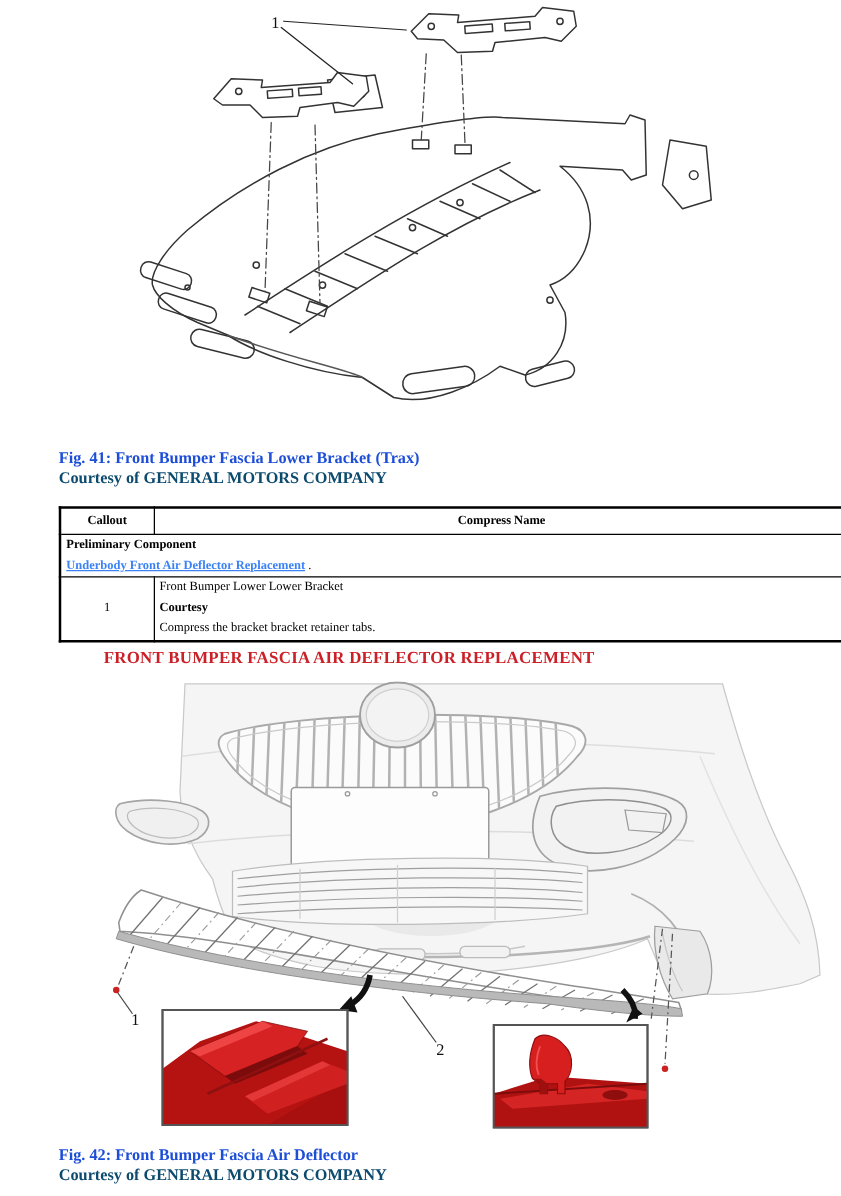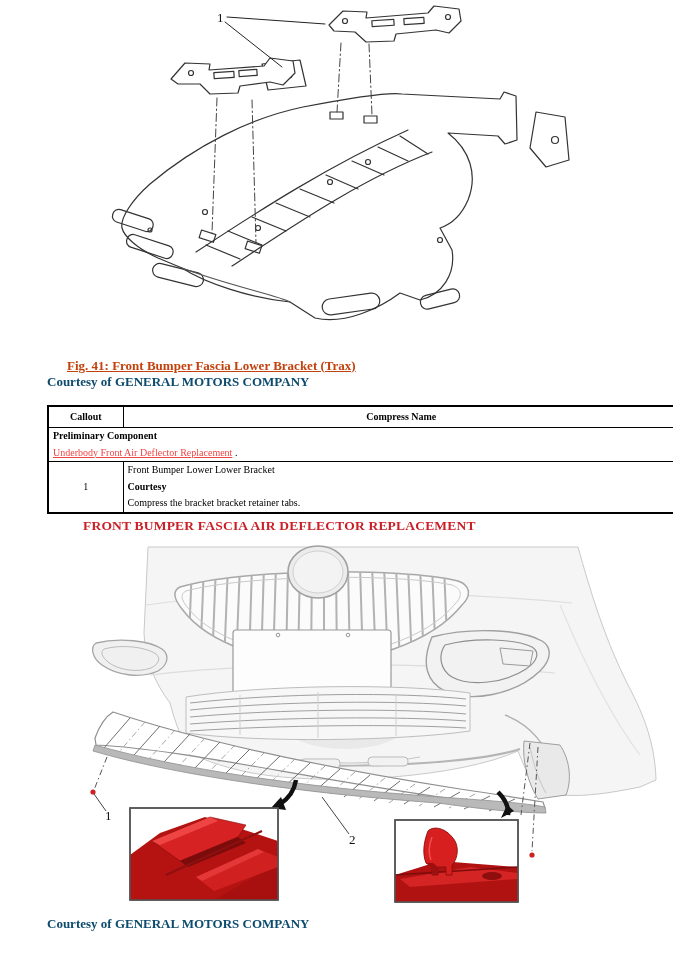--- a/index.html
+++ b/index.html
@@ -4,33 +4,33 @@
 <style>
   html,body{margin:0;padding:0;background:#fff;}
   #screen{
     position:relative;width:673px;height:957px;background:#ffffff;
     font-family:"Liberation Serif","DejaVu Serif",serif;color:#000;overflow:hidden;
   }
   .abs{position:absolute;}
   svg text{font-family:"Liberation Serif","DejaVu Serif",serif;}
   
   .caption-block{left:47px;line-height:16px;font-size:13px;font-weight:bold;}
-  .fig-link{color:#c2410c;text-decoration:underline;cursor:pointer;margin-left:20px;}
+  .fig-link{color:#1d4ed8;cursor:pointer;}
   .courtesy{color:#0c4a6e;}
   
   .mtable{
     position:absolute;left:47px;top:405px;width:634px;
     border-collapse:collapse;border:2px solid #000;
     font-size:10px;line-height:16.5px;table-layout:fixed;
   }
   .mtable th,.mtable td{border:1px solid #000;padding:0 4px;vertical-align:middle;}
   .mtable th{font-weight:bold;text-align:center;height:18px;padding:1px 4px;}
   .col-callout{width:75px;}
   .callout-cell{text-align:center;}
-  .green-link{color:#ef4444;font-weight:normal;text-decoration:underline;cursor:pointer;}
+  .green-link{color:#3b82f6;font-weight:bold;text-decoration:underline;cursor:pointer;}
   .bold{font-weight:bold;}
   
   .section-heading{
     left:47px;top:518px;font-size:13.5px;font-weight:bold;color:#cb2027;letter-spacing:.2px;margin-left:36px;
   }
 </style>
 </head>
 <body>
 
 <div id="screen">
@@ -335,16 +335,17 @@
         <path d="M428,286 C424,296 422,308 426,318 L432,322 L432,330 L438,330 L438,322 L446,322 L446,330 L452,330 L452,320
                  C458,314 460,300 452,292 C446,284 434,280 428,286 Z" fill="#d81f1f" stroke="#8a0d0d" stroke-width="0.9"></path>
         <polygon points="426,318 432,322 432,330 438,330 438,322 433,318" fill="#9e1010"></polygon>
         <path d="M432,292 C429,300 428,308 431,315" fill="none" stroke="#f05050" stroke-width="1.5"></path>
       </g>
       <rect x="395" y="275" width="123" height="82" fill="none" stroke="#555" stroke-width="1.5"></rect>
     </g>
   </svg>
 
   <div class="abs caption-block" style="top:916px">
+    <div><a class="fig-link">Fig. 42: Front Bumper Fascia Air Deflector</a></div>
     <div class="courtesy">Courtesy of GENERAL MOTORS COMPANY</div>
   </div>
 
 </div>
 
 </body></html>

